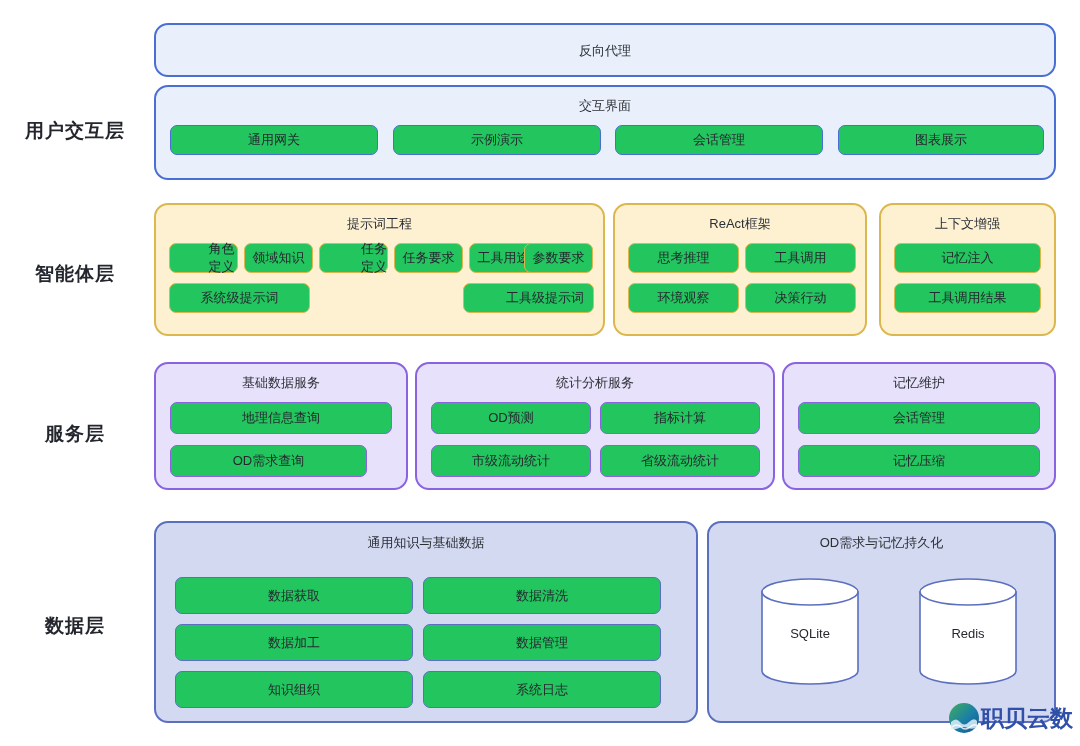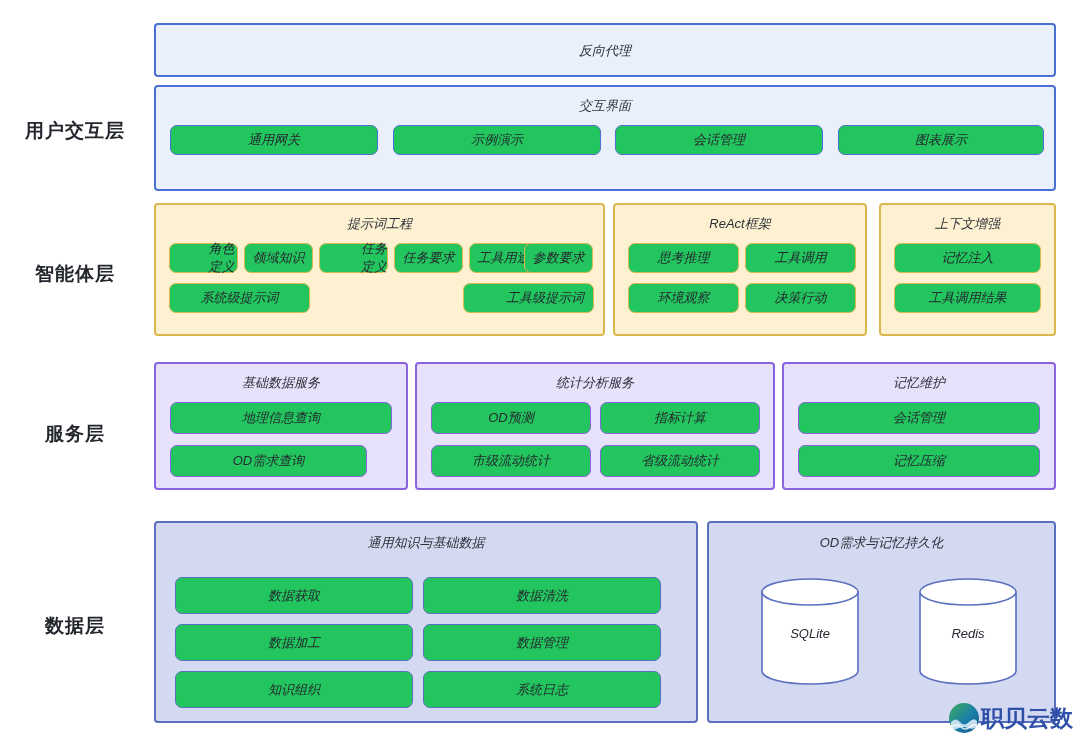--- a/index.html
+++ b/index.html
@@ -32,24 +32,23 @@
     font-size: 19px;
     font-weight: bold;
     color: #23262d;
     letter-spacing: 1px;
   }
 
   
   .panel {
     position: absolute;
     box-sizing: border-box;
-    border-radius: 4px;
+    border-radius: 14px;
     border-style: solid;
     border-width: 2px;
-    font-style: italic;
   }
   .panel-title {
     text-align: center;
     font-size: 13px;
     color: #2b2f36;
     line-height: 1;
   }
 
   
   .node {
@@ -137,21 +136,21 @@
 
   <div class="layer-label" style="top:118px;">用户交互层</div>
   <div class="layer-label" style="top:261px;">智能体层</div>
   <div class="layer-label" style="top:421px;">服务层</div>
   <div class="layer-label" style="top:613px;">数据层</div>
 
   <div class="panel ui-panel" style="left:154px; top:23px; width:902px; height:54px;">
     <div class="panel-title" style="margin-top:19px;">反向代理</div>
   </div>
 
-  <div class="panel ui-panel" style="left:154px; top:85px; width:902px; height:106px;">
+  <div class="panel ui-panel" style="left:154px; top:85px; width:902px; height:95px;">
     <div class="panel-title" style="margin-top:12px;">交互界面</div>
     <div class="node ui-node" style="left:14px; top:38px; width:208px; height:30px;">通用网关</div>
     <div class="node ui-node" style="left:237px; top:38px; width:208px; height:30px;">示例演示</div>
     <div class="node ui-node" style="left:459px; top:38px; width:208px; height:30px;">会话管理</div>
     <div class="node ui-node" style="left:682px; top:38px; width:206px; height:30px;">图表展示</div>
   </div>
 
   <div class="panel agent-panel" style="left:154px; top:203px; width:451px; height:133px;">
     <div class="panel-title" style="margin-top:12px;">提示词工程</div>
     <div class="node agent-node" style="left:13px; top:38px; width:69px; height:30px;padding-left:36px;">角色定义</div>

